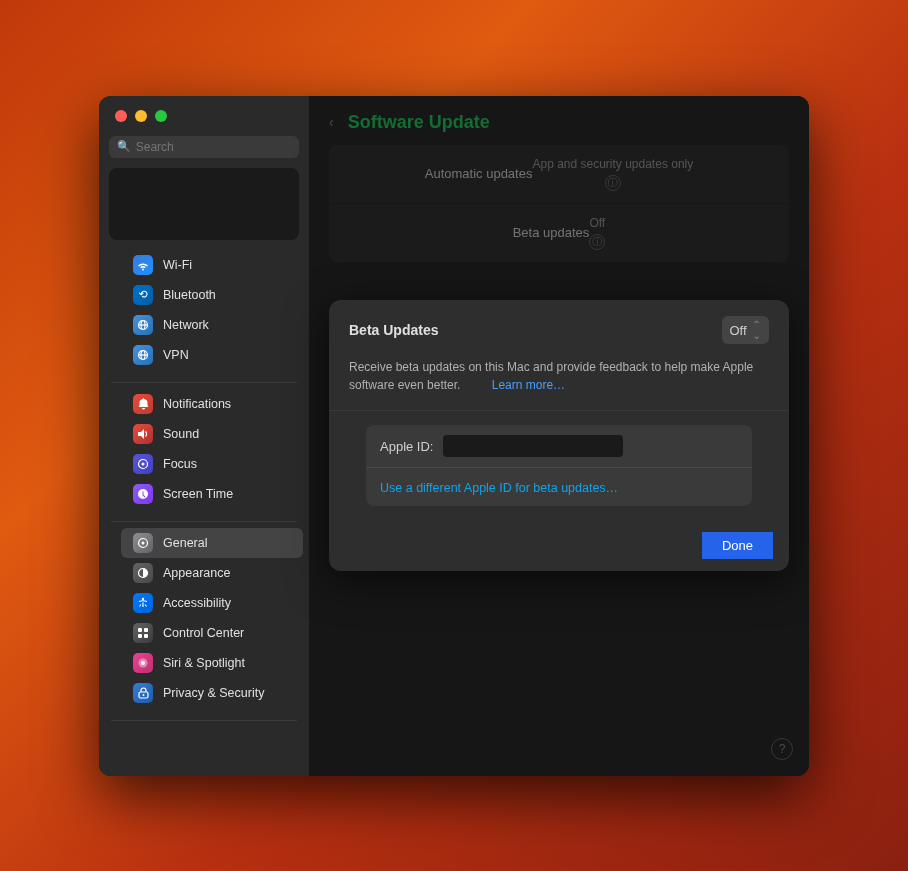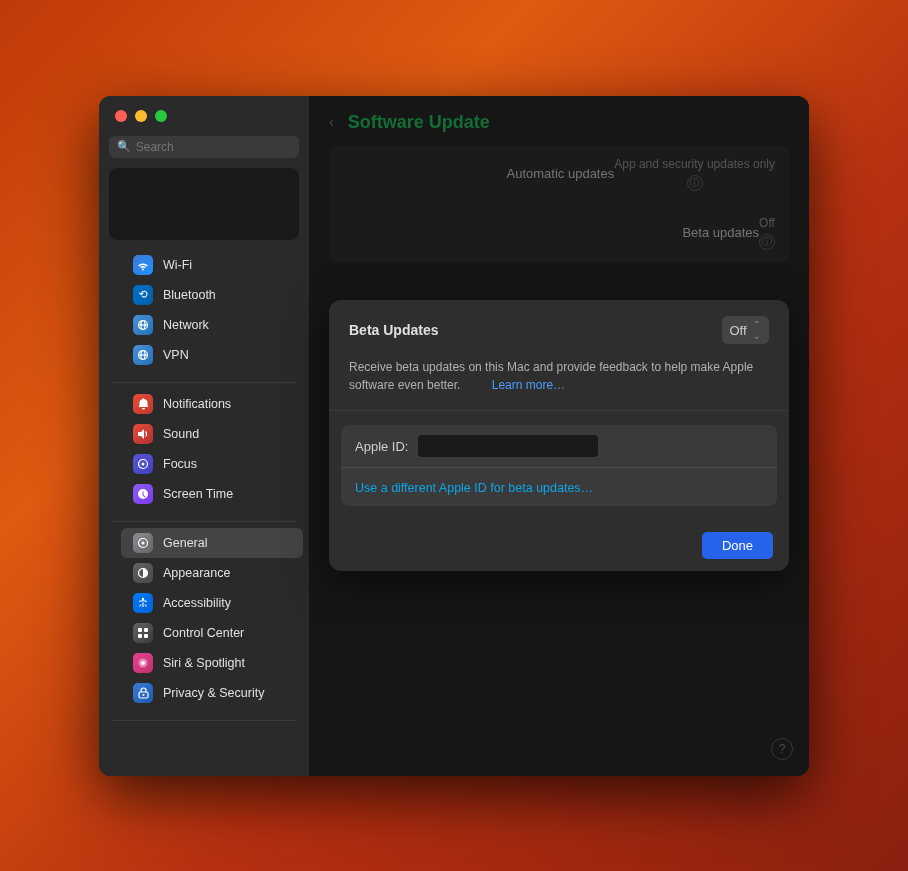--- a/index.html
+++ b/index.html
@@ -186,21 +186,21 @@
       color: #22c55e;
     }
 
     .update-rows {
       margin: 0 20px;
     }
 
     .update-row {
       display: flex;
       align-items: center;
-      justify-content: flex-end;
+      justify-content: center;
       padding: 12px 14px;
       background: #323232;
       border-radius: 8px;
       margin-bottom: 1px;
       color: #d0d0d0;
       font-size: 13px;
     }
 
     .update-row:first-child {
       border-radius: 8px 8px 0 0;
@@ -321,21 +321,21 @@
       text-decoration: none;
       padding-left: 28px;
     }
 
     .modal-divider {
       height: 1px;
       background: #3a3a3a;
     }
 
     .modal-apple-id-section {
-      padding: 14px 12px;
+      padding: 14px 37px;
     }
 
     .apple-id-row {
       display: flex;
       align-items: center;
       background: #3a3a3a;
       border-radius: 8px 8px 0 0;
       padding: 10px 14px;
       gap: 10px;
     }
@@ -372,21 +372,21 @@
     .modal-footer {
       display: flex;
       justify-content: flex-end;
       padding: 12px 16px;
     }
 
     .done-button {
       background: #2563eb;
       color: white;
       border: none;
-      border-radius: 5px;
+      border-radius: 0;
       padding: 6px 20px;
       font-size: 13px;
       font-weight: 500;
       cursor: pointer;
     }
 
     
     .window-wrapper {
       position: relative;
     }

